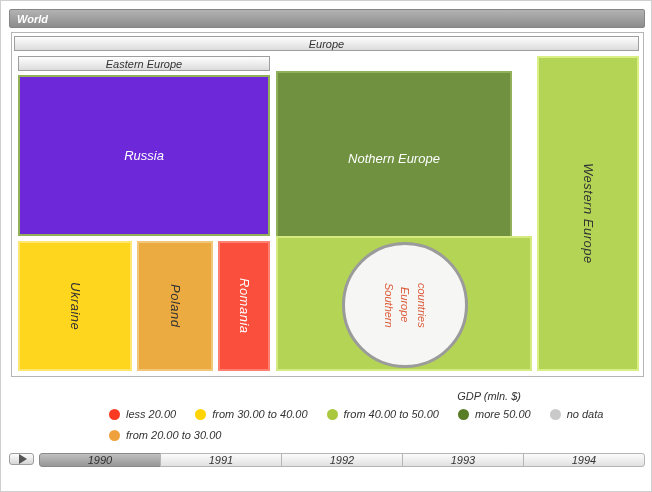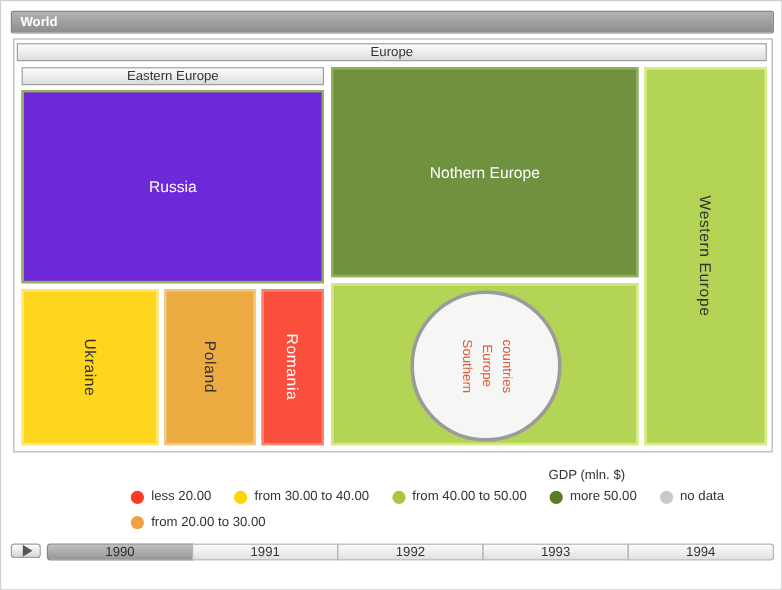--- a/index.html
+++ b/index.html
@@ -1,21 +1,21 @@
 <!DOCTYPE html>
 <html><head>
 <meta charset="utf-8">
 <style>
   * { margin:0; padding:0; box-sizing:border-box; }
   html,body { background:#ffffff; }
   body { font-family:"Liberation Sans", sans-serif; }
 
   .page {
     position:relative; width:652px; height:492px;
-    background:#ffffff; border:1px solid #cfcfcf; overflow:hidden;
+    background:#ffffff; border:1px solid #cfcfcf; overflow:hidden;font-style:italic;
   }
 
   
   .world-bar {
     position:absolute; left:8px; top:8px; width:636px; height:19px;
     background:linear-gradient(#b2b2b2,#8d8d8d);
     border:1px solid #858585; border-radius:2px;
     color:#ffffff; font-size:11px; font-weight:bold;
     display:flex; align-items:center; padding-left:7px;
   }
@@ -37,21 +37,21 @@
   .hdr-eastern { left:6px;  top:23px; width:252px; }
 
   .cell {
     position:absolute; display:flex; align-items:center; justify-content:center;
     font-size:13px;
   }
   .cell-russia   { left:6px;   top:42px;  width:252px; height:161px; border:2px solid #92b059; }
   .cell-ukraine  { left:6px;   top:208px; width:114px; height:130px; border:2px solid #ffe670; }
   .cell-poland   { left:125px; top:208px; width:76px;  height:130px; border:2px solid #f2c779; }
   .cell-romania  { left:206px; top:208px; width:52px;  height:130px; border:2px solid #fd8171; }
-  .cell-northern { left:264px; top:23px;  width:256px; height:175px; border:2px solid #92b059; }
+  .cell-northern { left:264px; top:38px;  width:236px; height:175px; border:2px solid #92b059; }
   .cell-southern { left:264px; top:203px; width:256px; height:135px; border:2px solid #d5eb82; }
   .cell-western  { left:525px; top:23px;  width:102px; height:315px; border:2px solid #d9ef86; }
 
   .cell-label { text-align:center; }
   .light { color:#ffffff; }
   .dark  { color:#333333; }
 
   .vlabel {
     writing-mode:vertical-rl; text-align:center; font-size:13px;
     letter-spacing:0.5px;

